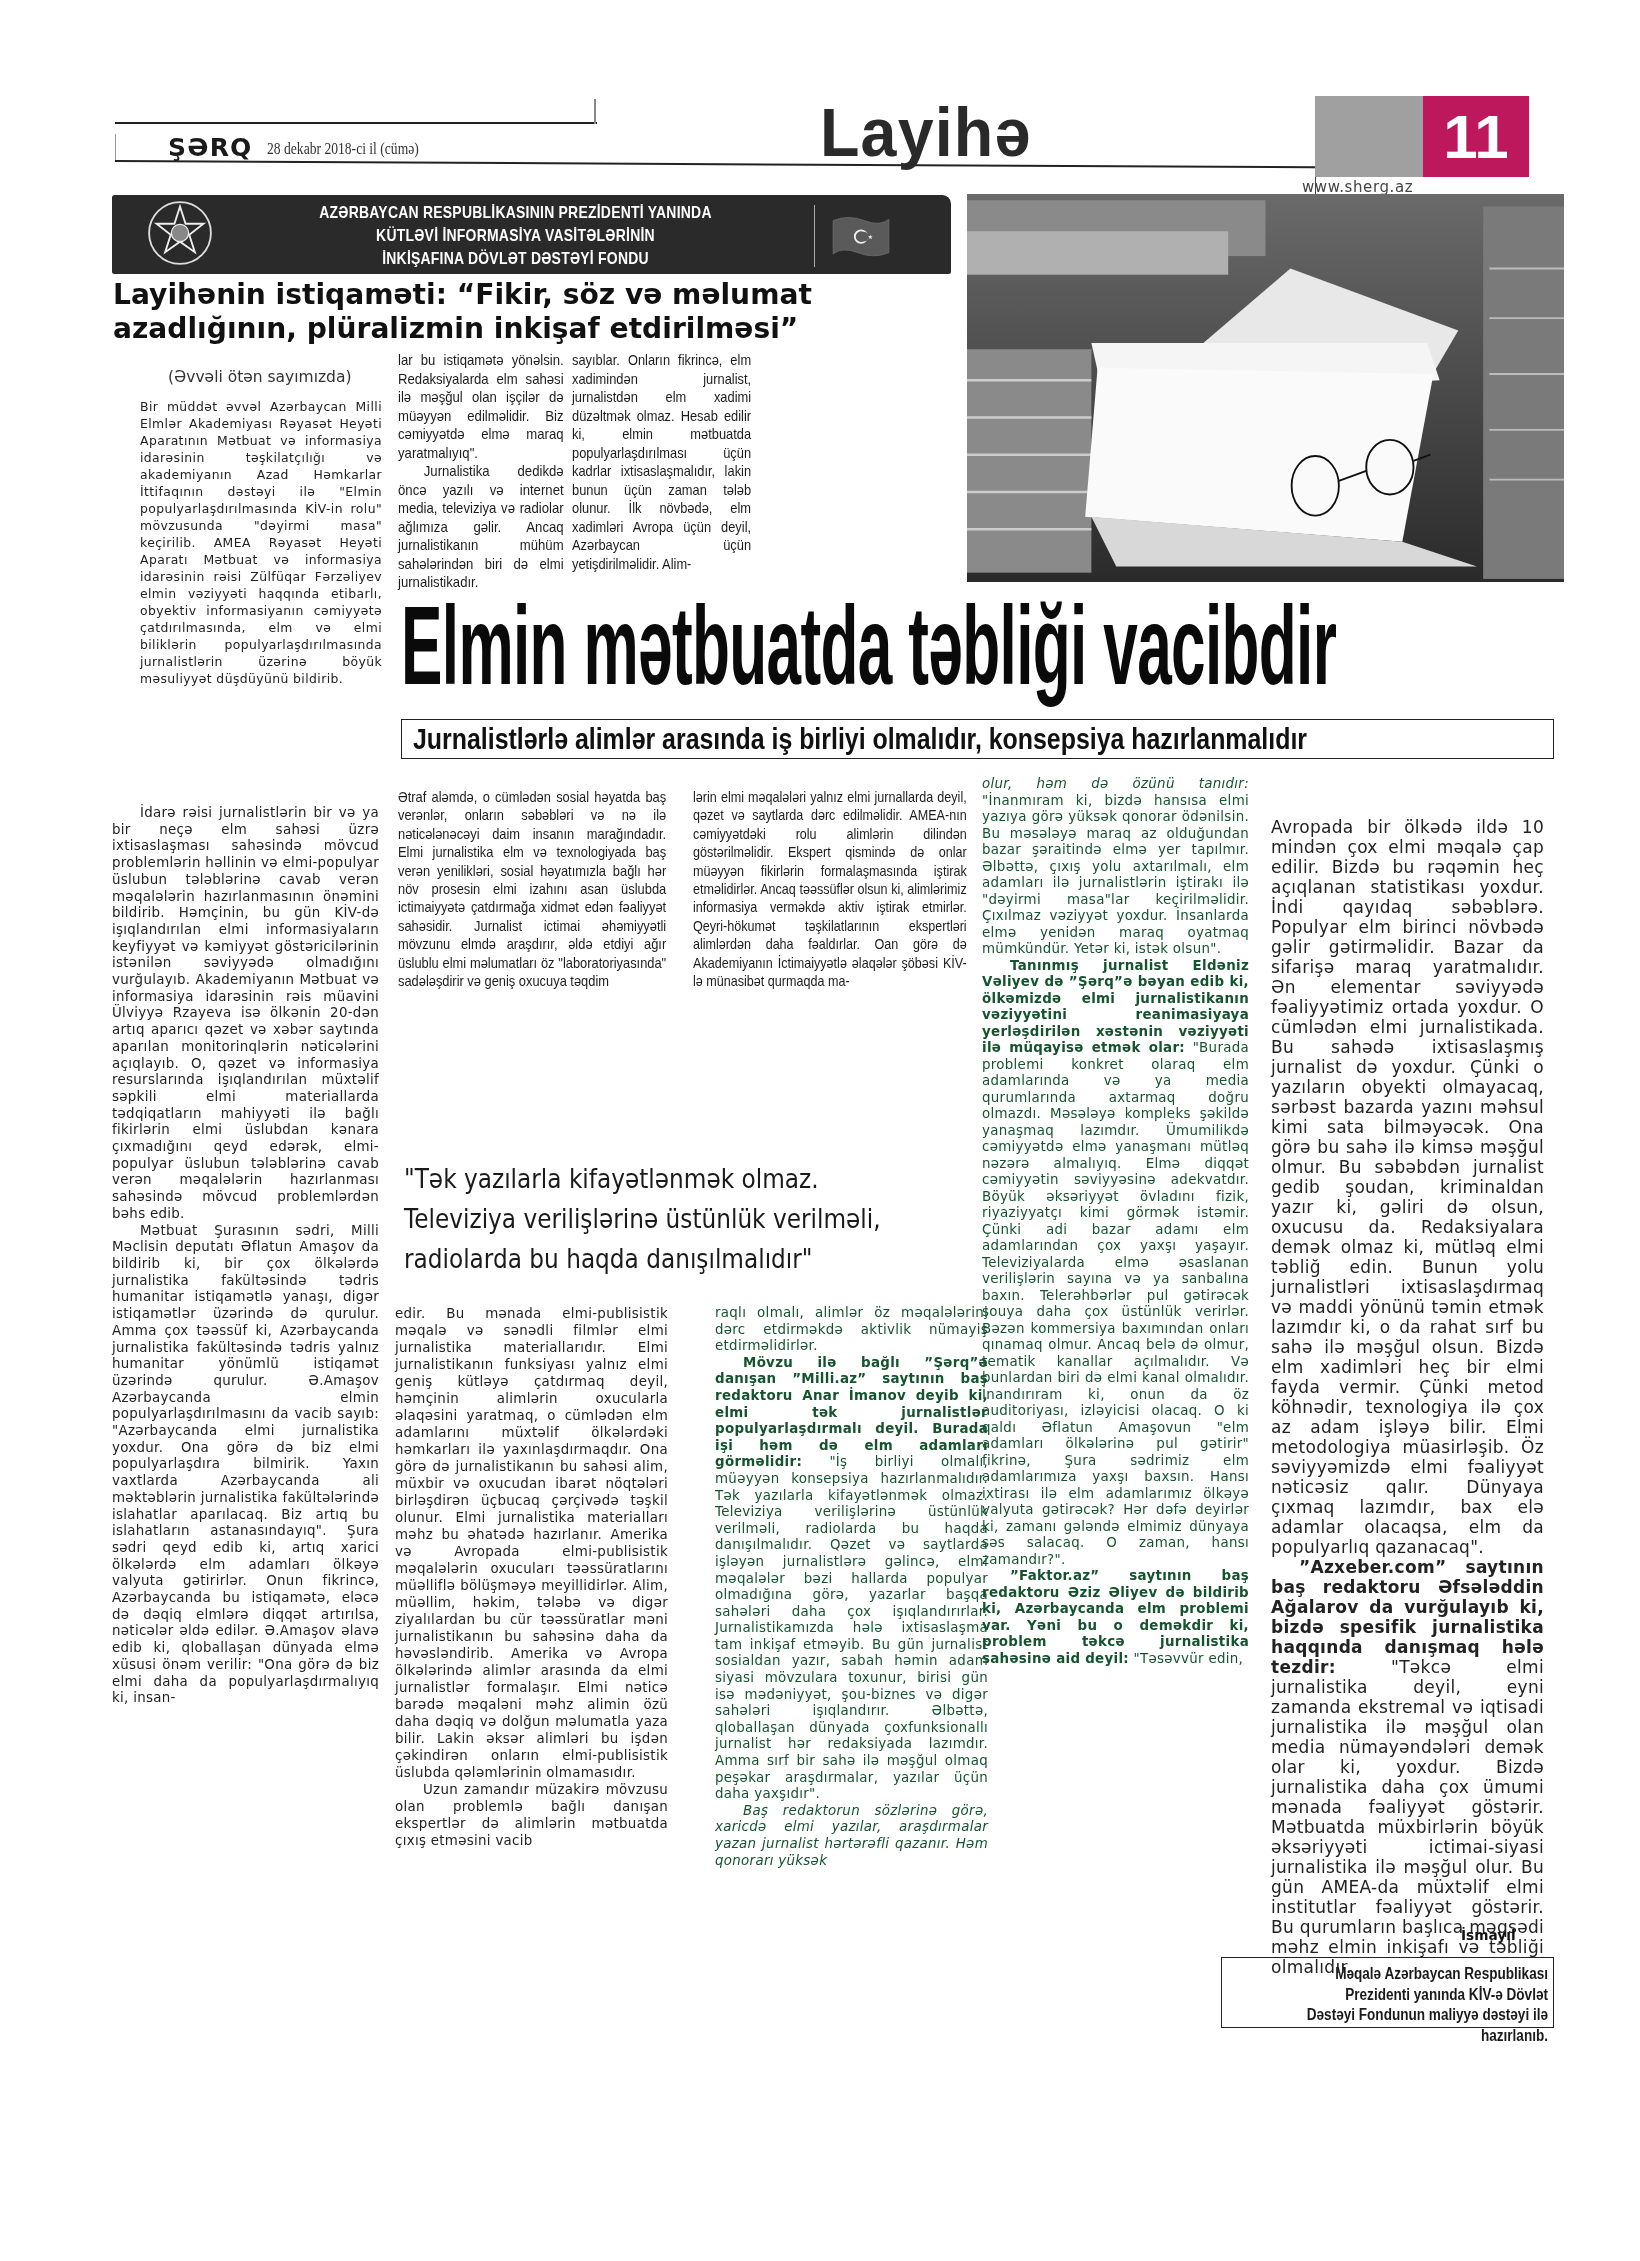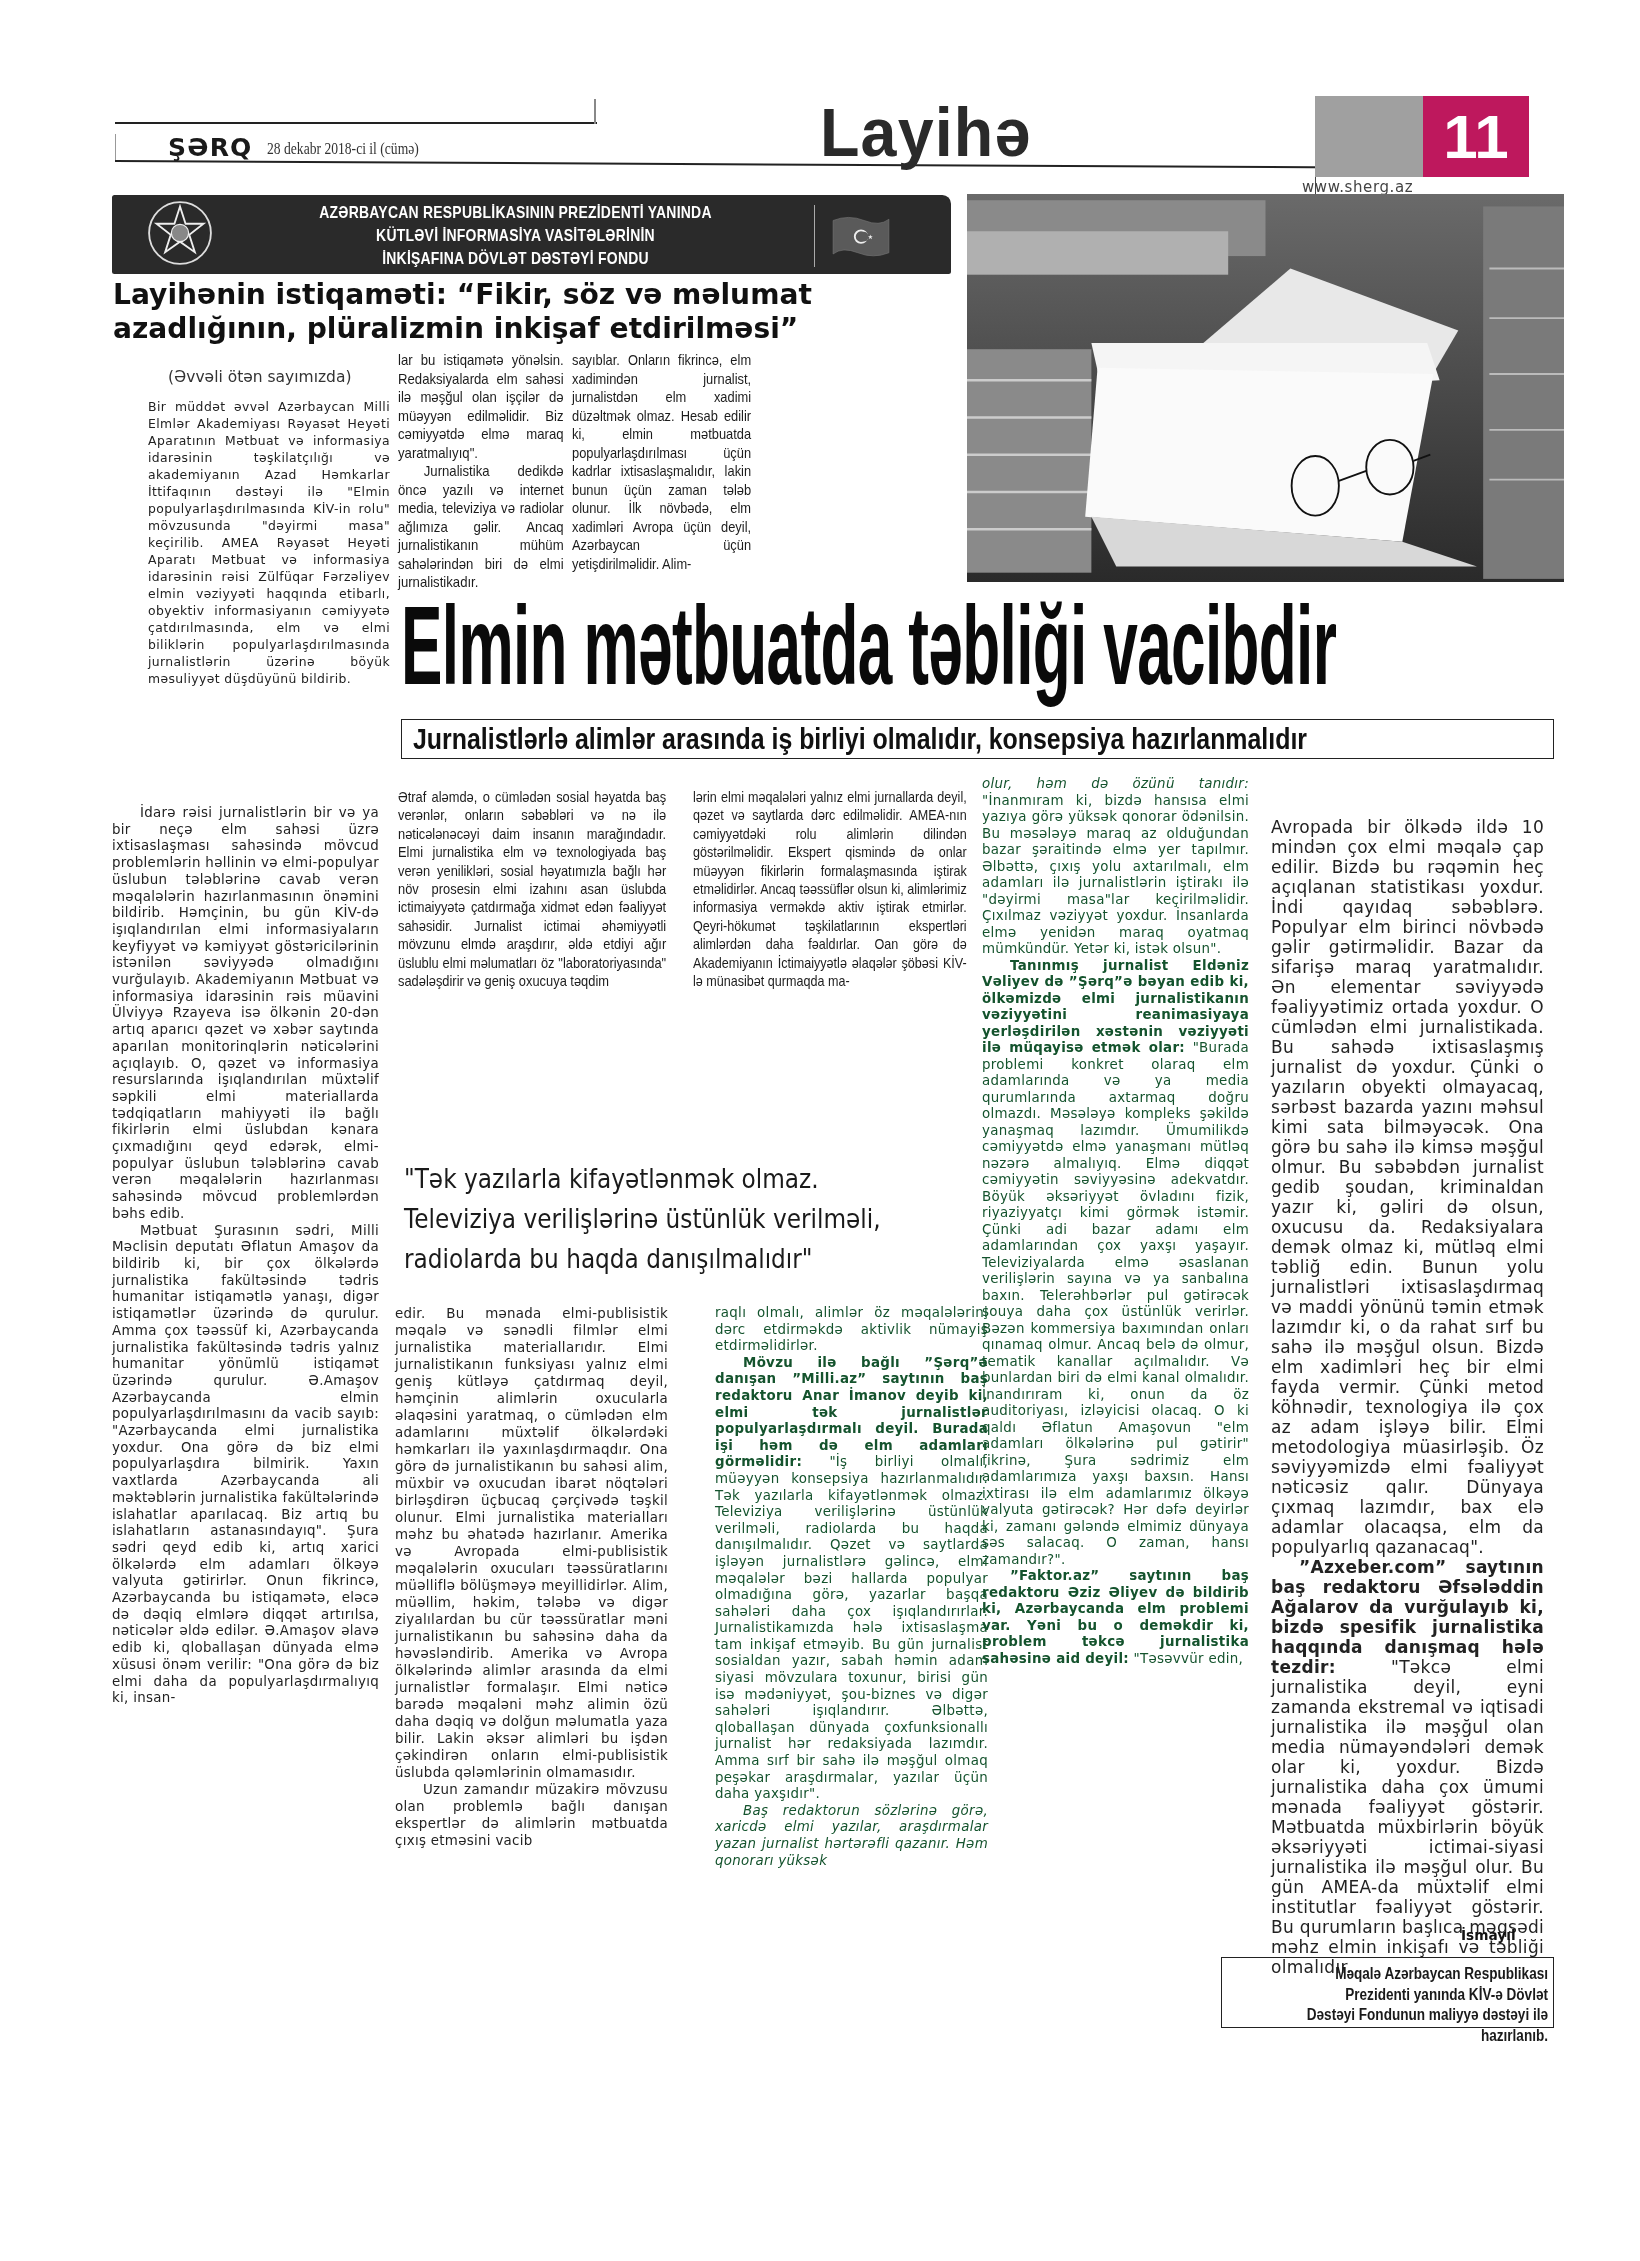--- a/index.html
+++ b/index.html
@@ -34,21 +34,21 @@
   #photo { left: 967px; top: 194px; width: 597px; height: 388px; background: #444; overflow: hidden; }
 
   
   .col { position: absolute; font-family: "Liberation Sans", sans-serif; color: #1c1c1c; }
   .col p { margin: 0; text-align: justify; }
   .indent { text-indent: 28px; }
   .b { font-weight: bold; }
   .i { font-style: italic; }
 
   #intro-note { left: 168px; top: 368px; font-family: "DejaVu Sans", sans-serif; font-size: 15.5px; color: #333; }
-  #col1-top { left: 148px; top: 398px; width: 242px; font-family: "DejaVu Sans", sans-serif; font-size: 12.4px; line-height: 17px; letter-spacing: 0.4px; color: #222; }
+  #col1-top { left: 140px; top: 398px; width: 242px; font-family: "DejaVu Sans", sans-serif; font-size: 12.4px; line-height: 17px; letter-spacing: 0.4px; color: #222; }
   #col1-bottom { left: 112px; top: 805px; width: 267px; font-family: "DejaVu Sans", sans-serif; font-size: 13.4px; line-height: 16.7px; letter-spacing: 0.3px; color: #222; }
 
   #col2-top { left: 398px; top: 351px; width: 180px; font-size: 14.3px; line-height: 18.5px; transform: scaleX(0.92); transform-origin: left; }
   #col3-top { left: 572px; top: 351px; width: 199px; font-size: 14.3px; line-height: 18.5px; transform: scaleX(0.9); transform-origin: left; }
 
   #main-headline { left: 401px; top: 597px; width: 1156px; font-family: "Liberation Sans", sans-serif; font-weight: bold; font-size: 111px; line-height: 99px; color: #0a0a0a; letter-spacing: -1.2px; white-space: nowrap; transform: scaleX(0.56) scaleY(1.0); transform-origin: left top; }
   #subhead-box { left: 401px; top: 719px; width: 1153px; height: 40px; border: 1.9px solid #222; }
   #subhead { left: 413px; top: 721px; width: 1131px; font-family: "Liberation Sans", sans-serif; font-weight: bold; font-size: 30px; line-height: 36px; white-space: nowrap; transform: scaleX(0.83); transform-origin: left; color: #111; }
 
   #col2-mid { left: 398px; top: 788px; width: 298px; font-size: 14.3px; line-height: 18.4px; transform: scaleX(0.9); transform-origin: left; }

